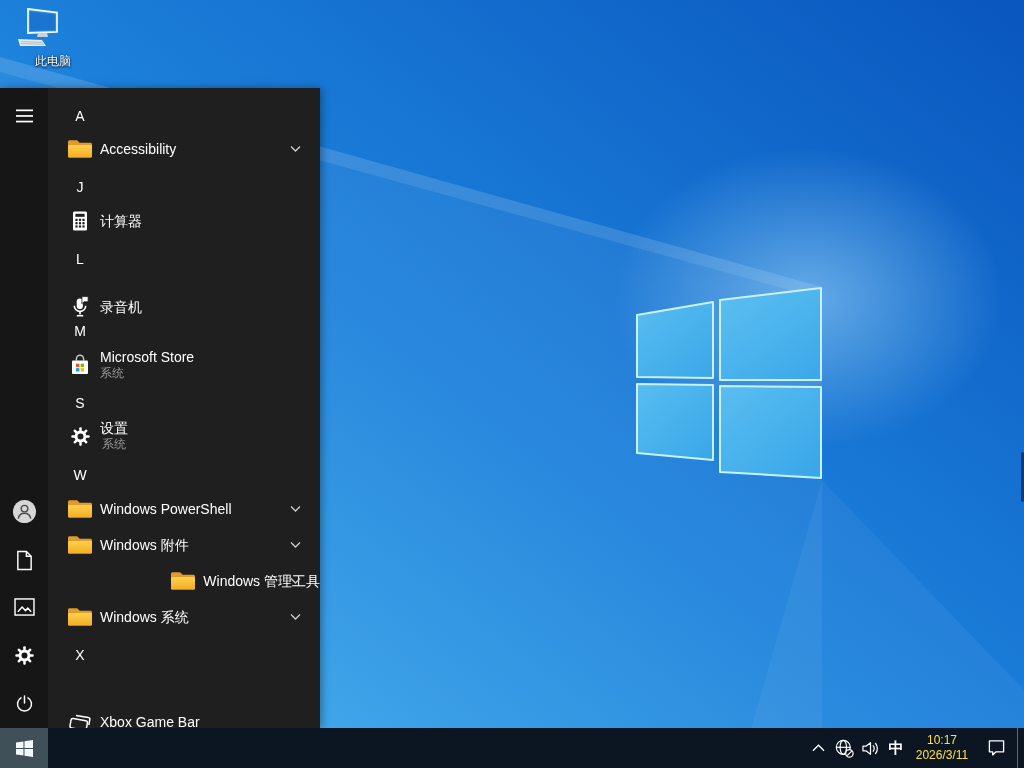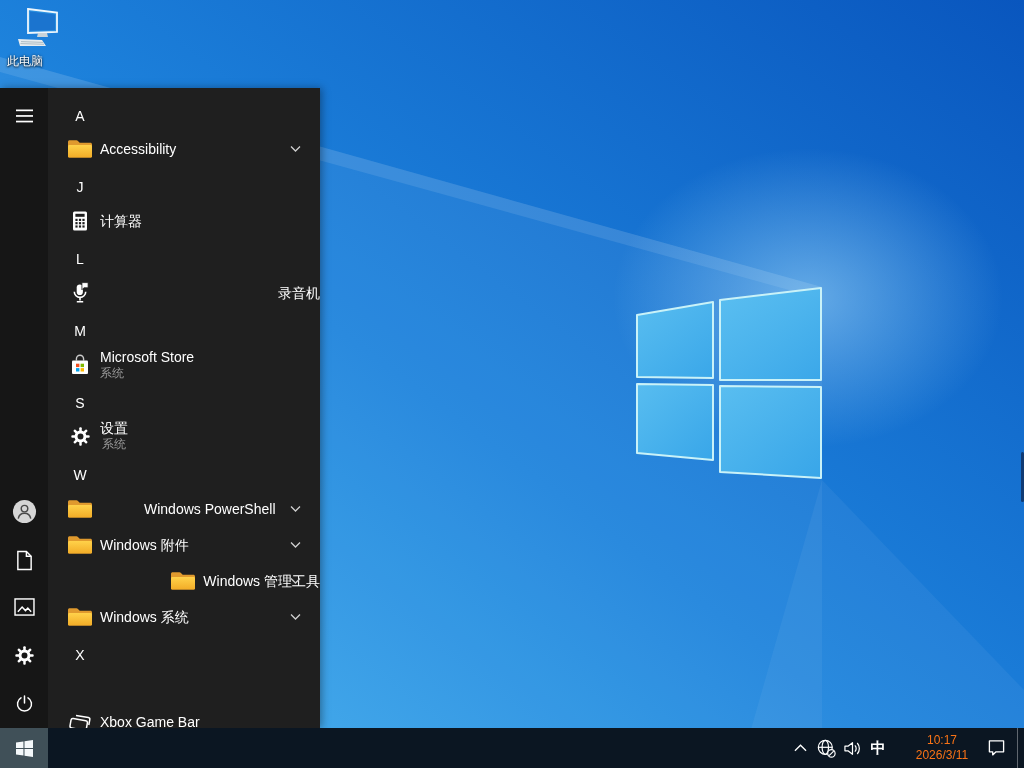--- a/index.html
+++ b/index.html
@@ -6,21 +6,21 @@
   .screen{position:relative;width:1024px;height:768px;overflow:hidden;
           font-family:"Liberation Sans",sans-serif;color:#fff;
           -webkit-font-smoothing:antialiased;}
   .screen *{box-sizing:border-box;}
   svg{display:block;}
 
   
   .wallpaper{position:absolute;left:0;top:0;}
 
   
-  .desktop-icon{position:absolute;left:7px;top:6px;width:64px;text-align:left;cursor:default;}
+  .desktop-icon{position:absolute;left:7px;top:6px;width:64px;text-align:right;cursor:default;}
   .desktop-icon .dic{display:flex;justify-content:center;}
   .desktop-icon .dlabel{font-size:12px;line-height:14px;color:#fff;
      text-shadow:0 1px 2px rgba(0,0,0,.85),0 0 3px rgba(0,0,0,.6);margin-top:2px;}
 
   
   .start-menu{position:absolute;left:0;top:88px;width:320px;height:640px;
      background:#1f1f1f;overflow:hidden;box-shadow:2px 0 8px rgba(0,0,0,.35);}
   .rail{position:absolute;left:0;top:0;width:48px;height:640px;background:#161616;}
   .rail-btn{position:absolute;left:0;width:48px;height:48px;display:flex;
      align-items:center;justify-content:center;}
@@ -39,21 +39,21 @@
      background:#0b1622;display:flex;align-items:stretch;}
   .start-btn{width:48px;height:40px;background:#405058;display:flex;
      align-items:center;justify-content:center;}
   .tb-spacer{flex:1;}
   .tray{display:flex;align-items:stretch;}
   .tray-btn{display:flex;align-items:center;justify-content:center;height:40px;}
   .tb-chevron{width:25px;}
   .tb-net{width:26px;}
   .tb-vol{width:26px;}
   .tb-ime{width:26px;font-size:15px;font-weight:600;color:#fff;}
-  .tb-clock{width:66px;flex-direction:column;line-height:15px;font-size:12px;color:#f97316;text-align:left;margin-left:18px;}
+  .tb-clock{width:66px;flex-direction:column;line-height:15px;font-size:12px;color:#fde047;text-align:left;}
   .tb-action{width:42px;}
   .show-desktop{width:7px;border-left:1px solid rgba(255,255,255,.35);height:40px;}
 
   .edge-artifact{position:absolute;left:1021px;top:452px;width:3px;height:50px;
      background:rgba(12,14,40,.55);border-radius:2px;}
 </style>
 </head>
 <body>
 
 <div class="screen">
@@ -205,21 +205,21 @@
               </g>
             </svg>
           </span>
           <span class="rlabel">
             <span class="t">计算器</span>
           </span>
         </div>
         <div class="row hdr" style="top: 153px; height: 36px;">
           <span class="hletter">L</span>
         </div>
-        <div class="row app" style="top: 187px; height: 36px; justify-content: space-between;">
+        <div class="row app" style="top: 201px; height: 36px;">
           <span class="ricon">
             <svg width="24" height="24" viewBox="0 0 24 24">
               <rect x="8.7" y="3.5" width="6.2" height="10.5" rx="3.1" fill="#fff"></rect>
               <path d="M6.3 10.7a5.7 5.7 0 0 0 11.4 0" fill="none" stroke="#fff" stroke-width="1.6"></path>
               <path d="M12 16.4v3M8.8 20.7h6.4" stroke="#fff" stroke-width="1.6"></path>
               <path d="M13.9 1.6h6.2v5.2h-4.2l-2 2z" fill="#fff" stroke="#1f1f1f" stroke-width="0.8"></path>
             </svg>
           </span>
           <span class="rlabel">
             <span class="t">录音机</span>
@@ -265,21 +265,21 @@
             </svg>
           </span>
           <span class="rlabel">
             <span class="t">设置</span>
             <span class="s">系统</span>
           </span>
         </div>
         <div class="row hdr" style="top: 369px; height: 36px;">
           <span class="hletter">W</span>
         </div>
-        <div class="row app" style="top: 403px; height: 36px; gap: 44px;">
+        <div class="row app" style="top: 403px; height: 36px;">
           <span class="ricon">
             <svg width="26" height="20" viewBox="0 0 26 20">
               <path d="M1 2.8c0-.9.7-1.6 1.6-1.6h6.9c.5 0 .9.2 1.2.5l2 2H23.4c.9 0 1.6.7 1.6 1.6V17c0 .9-.7 1.6-1.6 1.6H2.6c-.9 0-1.6-.7-1.6-1.6z" fill="#e09a2e"></path>
               <rect x="1" y="6" width="24" height="12.6" rx="1.4" fill="url(#fgrad)"></rect>
             </svg>
           </span>
           <span class="rlabel">
             <span class="t">Windows PowerShell</span>
           </span>
           <span class="chev">

